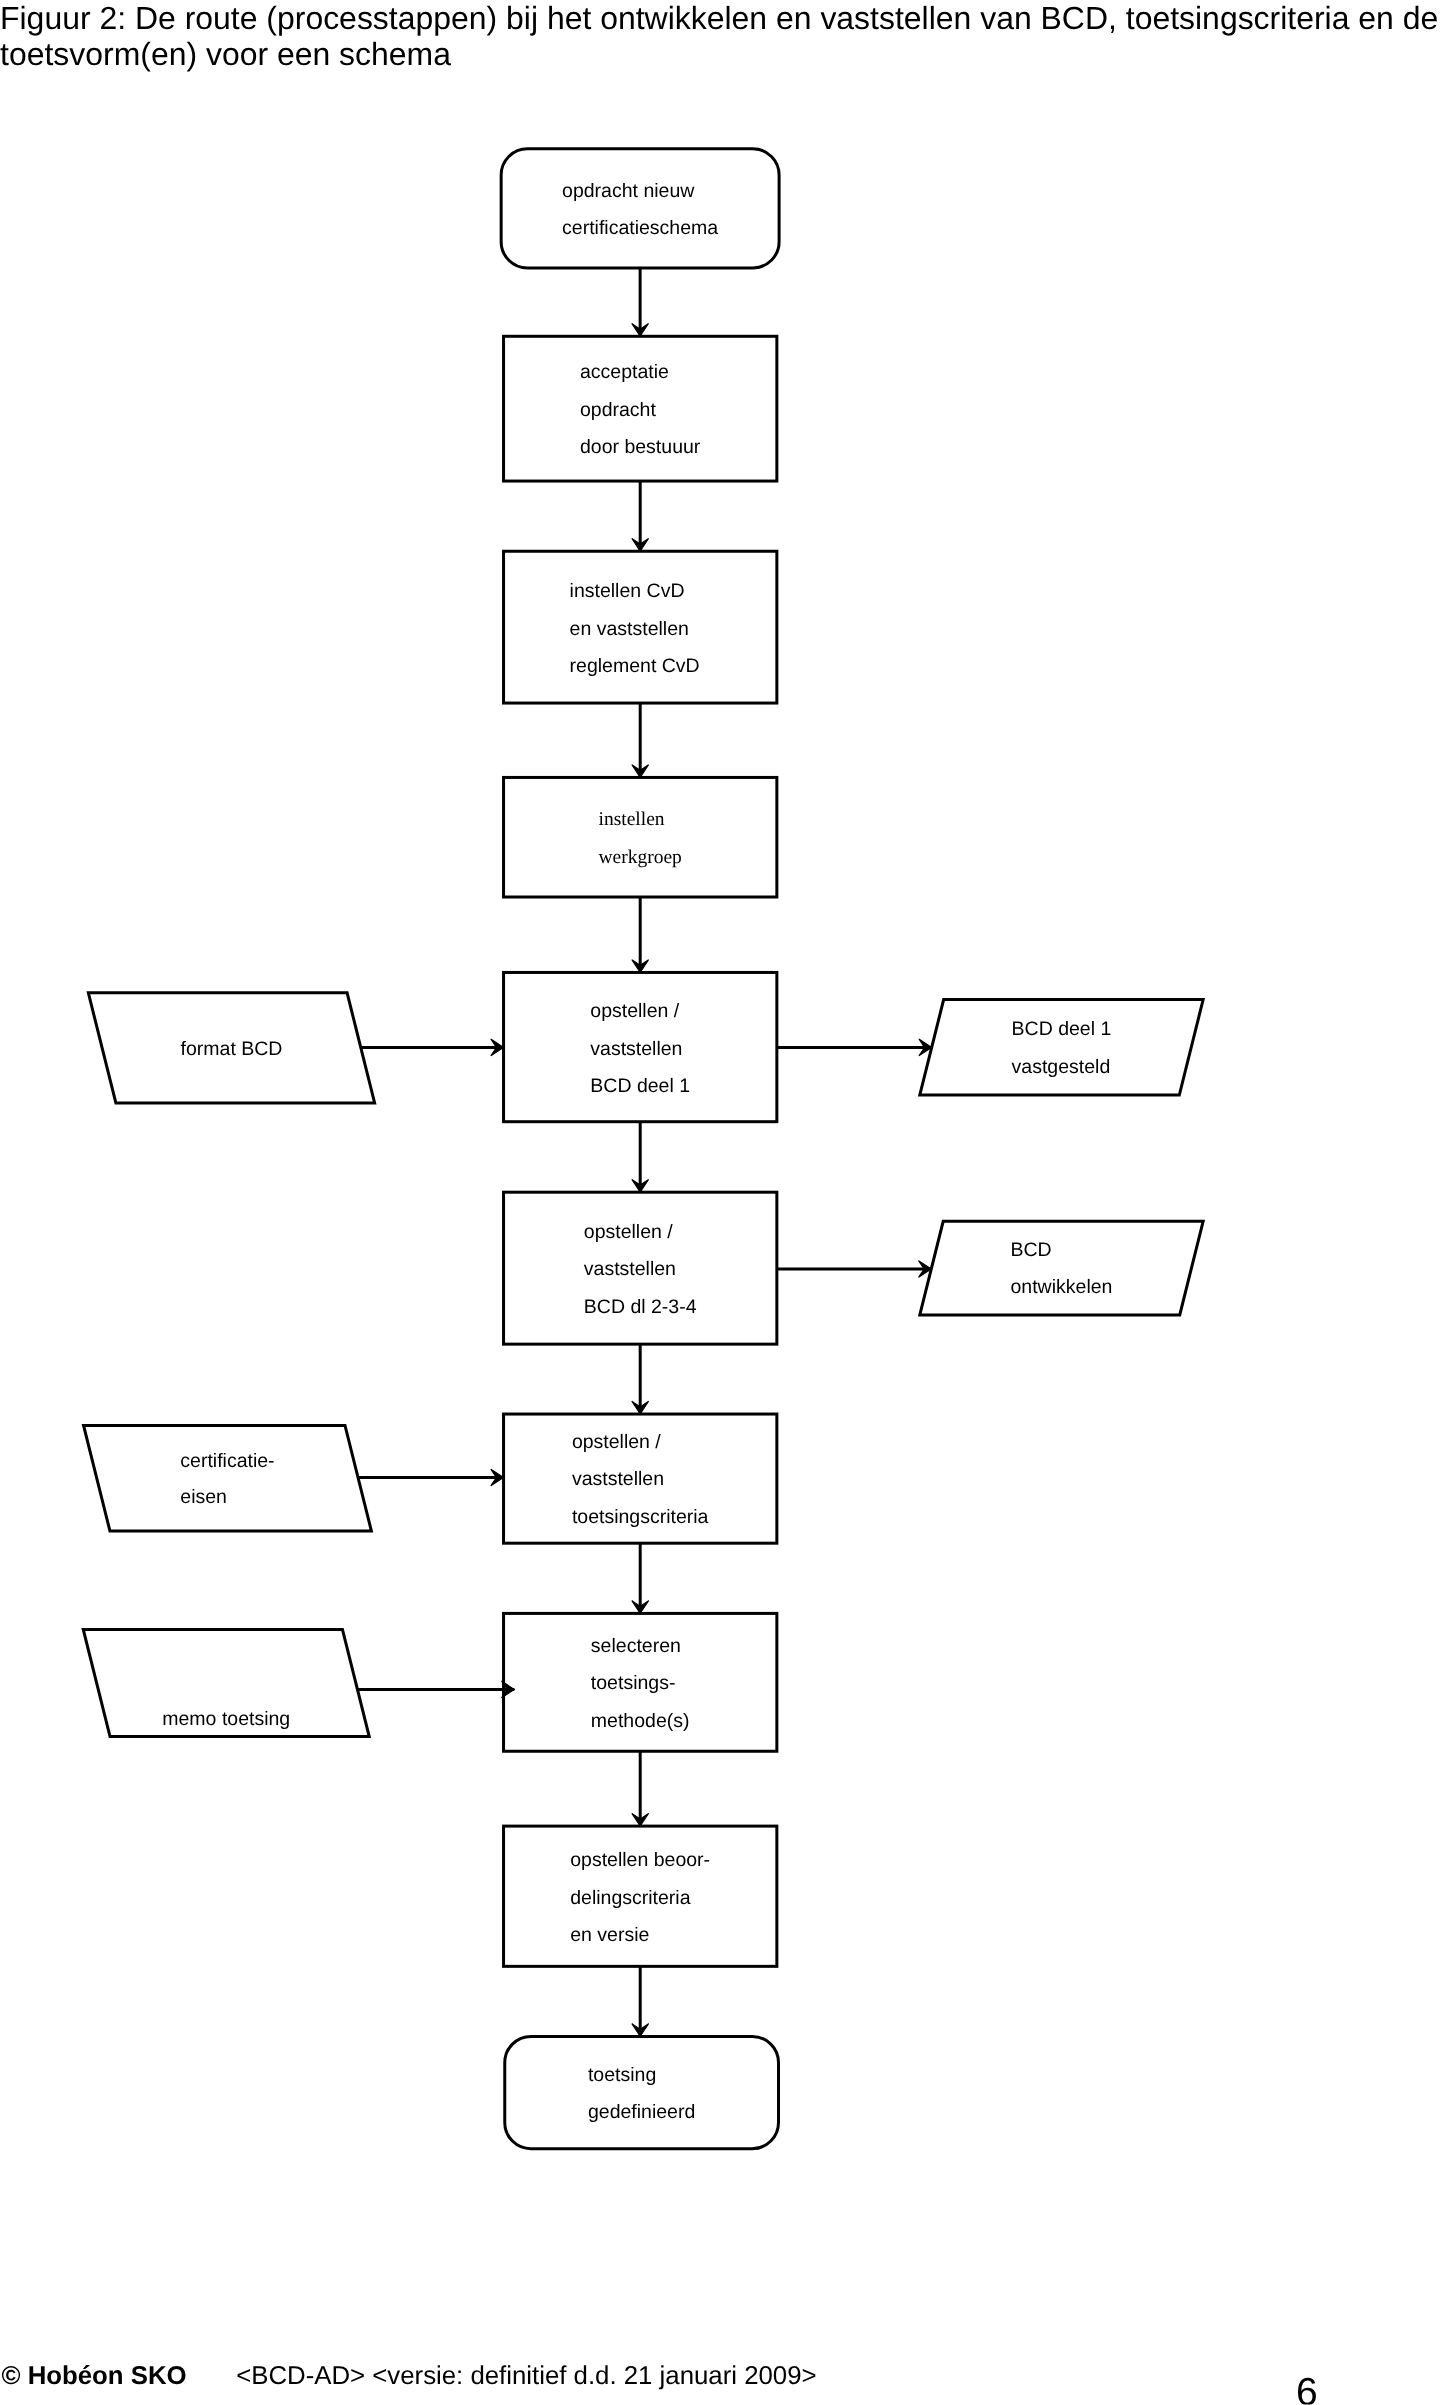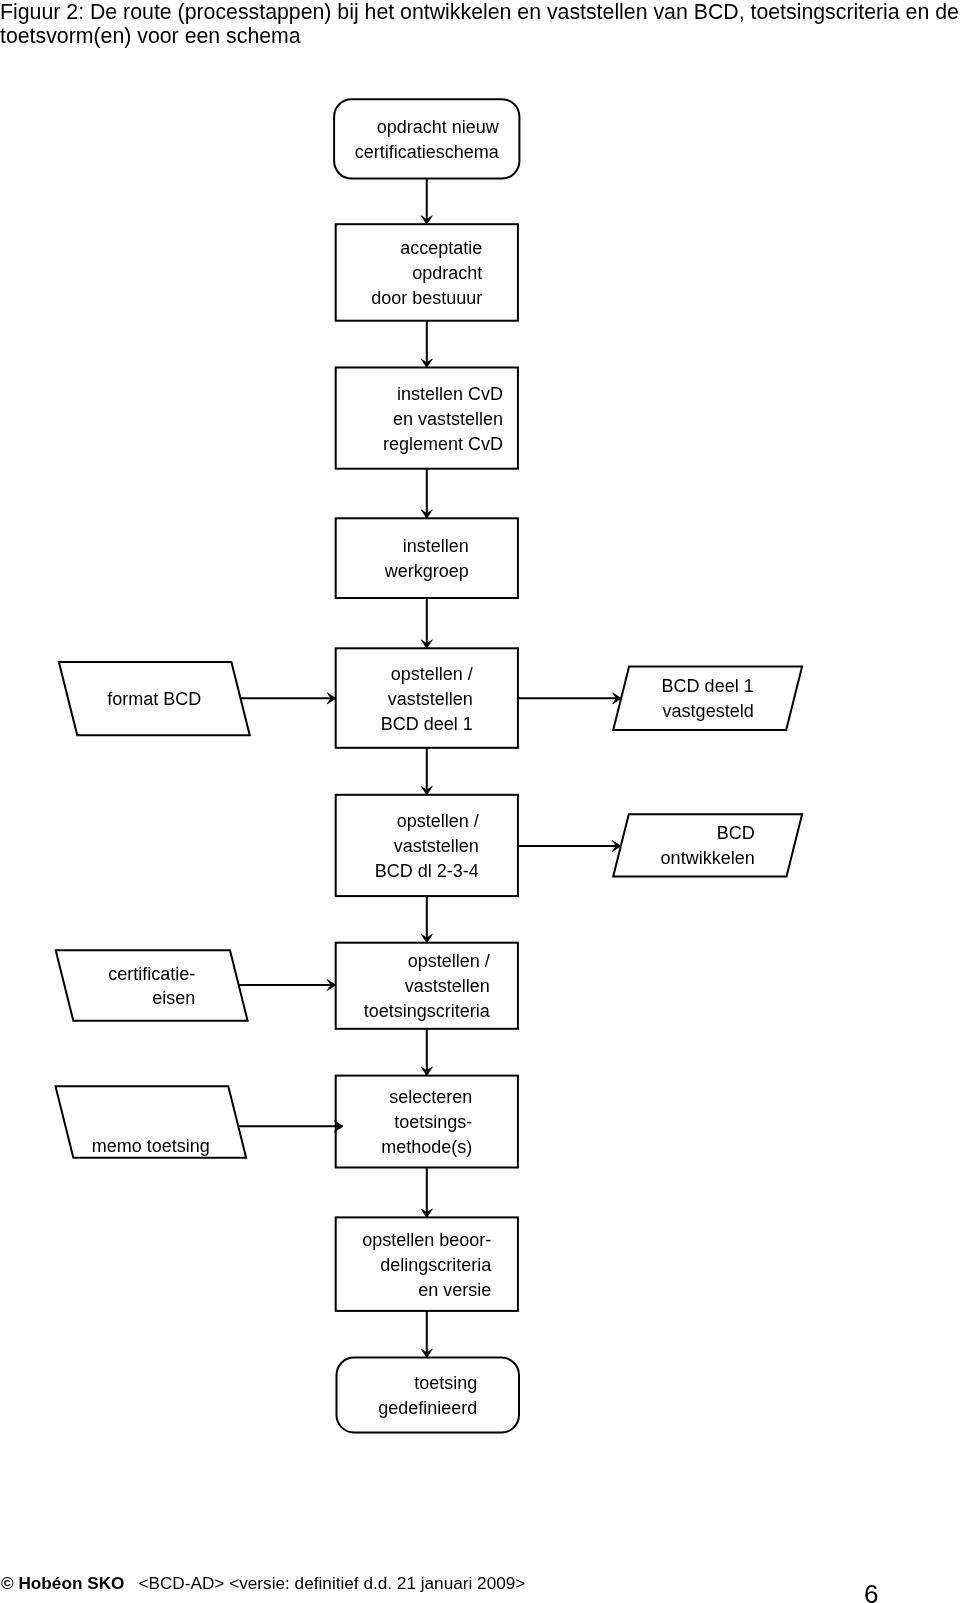--- a/index.html
+++ b/index.html
@@ -10,27 +10,27 @@
   .page{position:absolute;left:0;top:0;width:960px;height:1603px;border-radius:17px;}
 
   .caption{position:absolute;left:0;top:0;width:962px;
            font-size:21.3px;line-height:24.4px;color:#000000;}
 
   .diagram{position:absolute;left:0;top:0;width:960px;height:1603px;}
 
   .labels{position:absolute;left:0;top:0;width:960px;height:1603px;}
   .node{position:absolute;display:flex;align-items:center;justify-content:center;
         box-sizing:border-box;}
-  .node .txt{font-size:18px;line-height:24.9px;text-align:right;
+  .node .txt{font-size:13px;line-height:24.9px;text-align:left;
              white-space:pre;position:relative;top:1px;}
 
   .footer-left{position:absolute;left:1px;top:1575px;
                font-size:17.2px;line-height:17.2px;white-space:nowrap;}
   .footer-left .org{font-weight:bold;}
-  .footer-left .doc{padding-left:14px;}
+  .footer-left .doc{padding-left:33px;}
   .footer-pageno{position:absolute;left:864px;top:1581px;
                  font-size:26px;line-height:26px;}
 </style>
 </head>
 <body>
 
 <div class="page">
 
   <div class="caption">Figuur 2: De route (processtappen) bij het ontwikkelen en vaststellen van BCD, toetsingscriteria en de toetsvorm(en) voor een schema</div>
 
@@ -115,26 +115,26 @@
   <div class="labels" id="node-labels">
       <div class="node" style="left: 334.1px; top: 99.2px; width: 185.3px; height: 79.4px;">
         <div class="txt">opdracht nieuw
 certificatieschema</div>
       </div>
       <div class="node" style="left: 335.7px; top: 224.2px; width: 182.2px; height: 96.5px;">
         <div class="txt">acceptatie
 opdracht
 door bestuuur</div>
       </div>
-      <div class="node" style="left: 352px; top: 367.5px; width: 182.2px; height: 101.2px;">
+      <div class="node" style="left: 332px; top: 367.5px; width: 182.2px; height: 101.2px;">
         <div class="txt">instellen CvD
 en vaststellen
 reglement CvD</div>
       </div>
-      <div class="node" style="left: 335.7px; top: 518.3px; width: 182.2px; height: 79.7px;">
+      <div class="node" style="left: 335.7px; top: 518.3px; width: 182.2px; height: 79.7px; font-family: Liberation Serif, serif;">
         <div class="txt">instellen
 werkgroep</div>
       </div>
       <div class="node" style="left: 335.7px; top: 648.3px; width: 182.2px; height: 99.5px;">
         <div class="txt">opstellen /
 vaststellen
 BCD deel 1</div>
       </div>
       <div class="node" style="left: 335.7px; top: 794.8px; width: 182.2px; height: 101.3px;">
         <div class="txt">opstellen /

